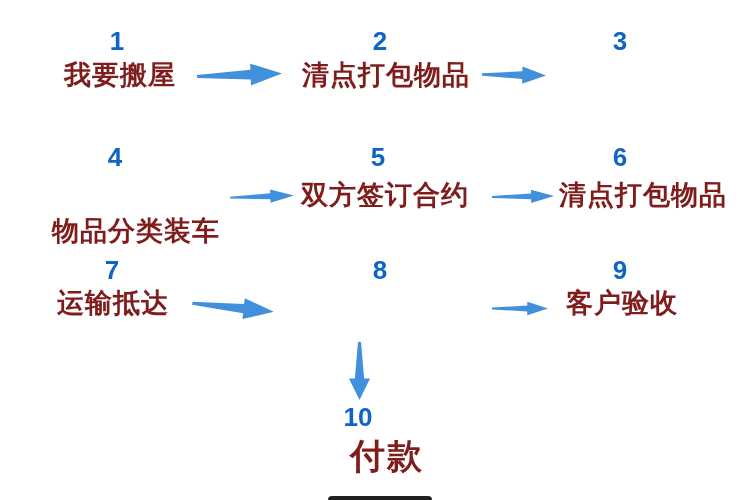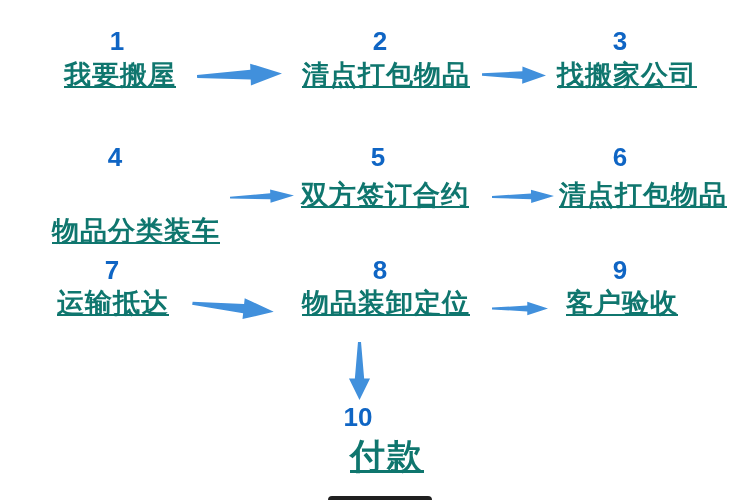--- a/index.html
+++ b/index.html
@@ -20,27 +20,26 @@
     transform: translateX(-50%);
     color: #0f65c4;
     font-size: 26px;
     font-weight: 700;
     line-height: 1.1;
     white-space: nowrap;
   }
   .step-label {
     position: absolute;
     transform: translateX(-50%);
-    color: #0f766e;
+    color: #7f1d1d;
     font-size: 27px;
     font-weight: 700;
     line-height: 1.1;
     letter-spacing: 1px;
     white-space: nowrap;
-    text-decoration: underline;
   }
   .step-label.big {
     font-size: 35px;
     letter-spacing: 2px;
   }
   .arrow {
     position: absolute;
   }
   .arrow svg {
     display: block;
@@ -62,36 +61,34 @@
 
 <div id="canvas">
 
   <span class="step-num" style="left:117px; top:27px;">1</span>
   <span class="step-label" style="left:120px; top:61px;">我要搬屋</span>
 
   <span class="step-num" style="left:380px; top:27px;">2</span>
   <span class="step-label" style="left:386px; top:61px;">清点打包物品</span>
 
   <span class="step-num" style="left:620px; top:27px;">3</span>
-  <span class="step-label" style="left:627px; top:61px;">找搬家公司</span>
 
   <span class="step-num" style="left:115px; top:143px;">4</span>
   <span class="step-label" style="left:136px; top:181px;margin-top:36px;">物品分类装车</span>
 
   <span class="step-num" style="left:378px; top:143px;">5</span>
   <span class="step-label" style="left:385px; top:181px;">双方签订合约</span>
 
   <span class="step-num" style="left:620px; top:143px;">6</span>
   <span class="step-label" style="left:643px; top:181px;">清点打包物品</span>
 
   <span class="step-num" style="left:112px; top:256px;">7</span>
   <span class="step-label" style="left:113px; top:289px;">运输抵达</span>
 
   <span class="step-num" style="left:380px; top:256px;">8</span>
-  <span class="step-label" style="left:386px; top:289px;">物品装卸定位</span>
 
   <span class="step-num" style="left:620px; top:256px;">9</span>
   <span class="step-label" style="left:622px; top:289px;">客户验收</span>
 
   <span class="step-num" style="left:358px; top:403px;">10</span>
   <span class="step-label big" style="left:362px; top:437px;margin-left:25px;">付款</span>
 
   <div class="arrow" style="left:197px; top:61px; width:85px; height:28px; transform:rotate(-2deg);">
     <svg viewBox="0 0 100 32" preserveAspectRatio="none">
         <polygon points="0,14.2 63,10.5 63,3.5 100,16 63,28.5 63,21.5 0,17.8" fill="#4190dc"></polygon>

